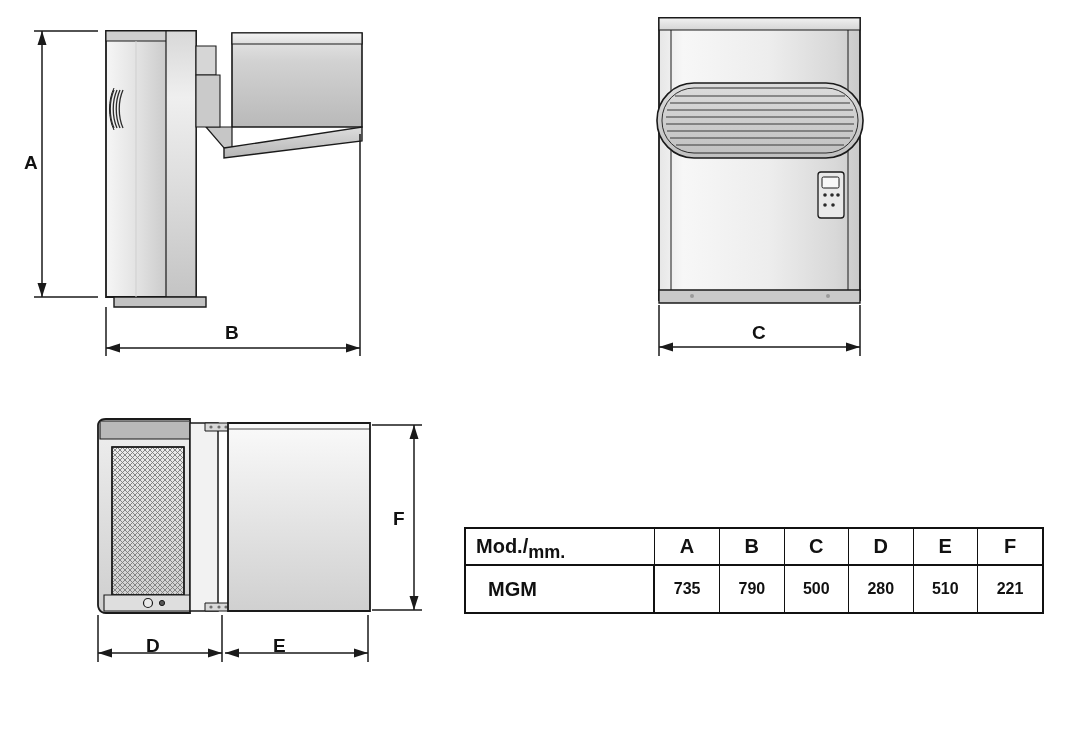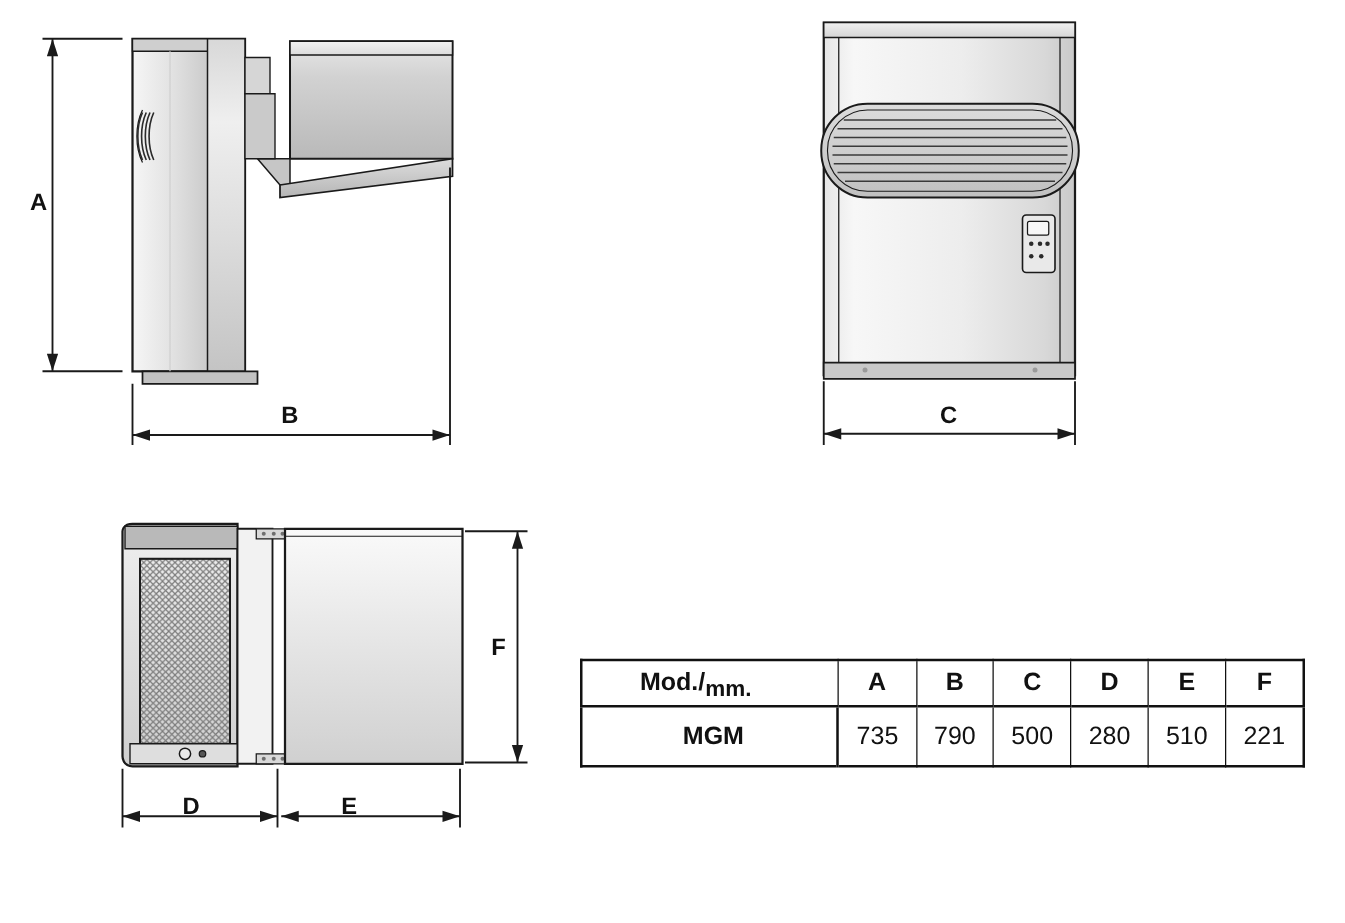--- a/index.html
+++ b/index.html
@@ -31,43 +31,43 @@
     left: 464px;
     top: 527px;
     width: 580px;
     border: 2px solid #111;
     border-collapse: collapse;
     background: #fff;
   }
   #spec-table td, #spec-table th {
     border: 1px solid #111;
     text-align: center;
-    font-size: 20px;
+    font-size: 16px;
     padding: 6px 4px;
-    font-weight: normal;
+    font-weight: bold;
   }
   #spec-table thead th {
     font-weight: bold;
     font-size: 20px;
     border-bottom: 2px solid #111;
   }
   #spec-table thead th.corner {
     text-align: left;
     padding-left: 10px;
     white-space: nowrap;
   }
   #spec-table tbody td.model {
-    text-align: center;
-    padding-left: 10px;
+    text-align: left;
+    padding-left: 22px;
     font-weight: bold;
     font-size: 20px;
     border-right: 2px solid #111;
   }
   #spec-table tbody tr td { height: 34px; }
-  .corner-inner { display: inline-block; position: relative; margin-left: 36px; }
+  .corner-inner { display: inline-block; position: relative; }
   .corner-num { font-weight: bold; }
   .corner-den { font-weight: bold; position: relative; top: 5px; font-size: 18px; }
 
   svg { display: block; }
   .no-sel { user-select: none; }
 </style>
 </head>
 <body>
 
 <div id="page">

